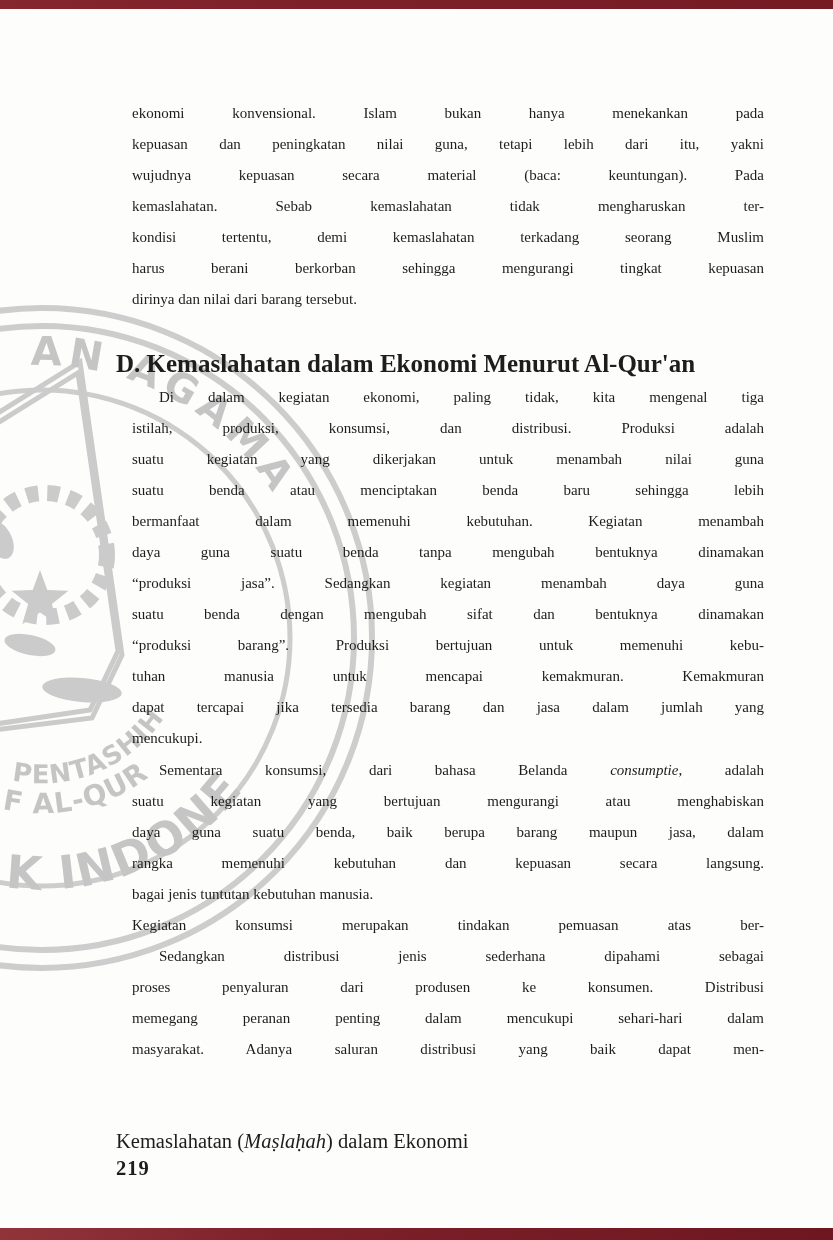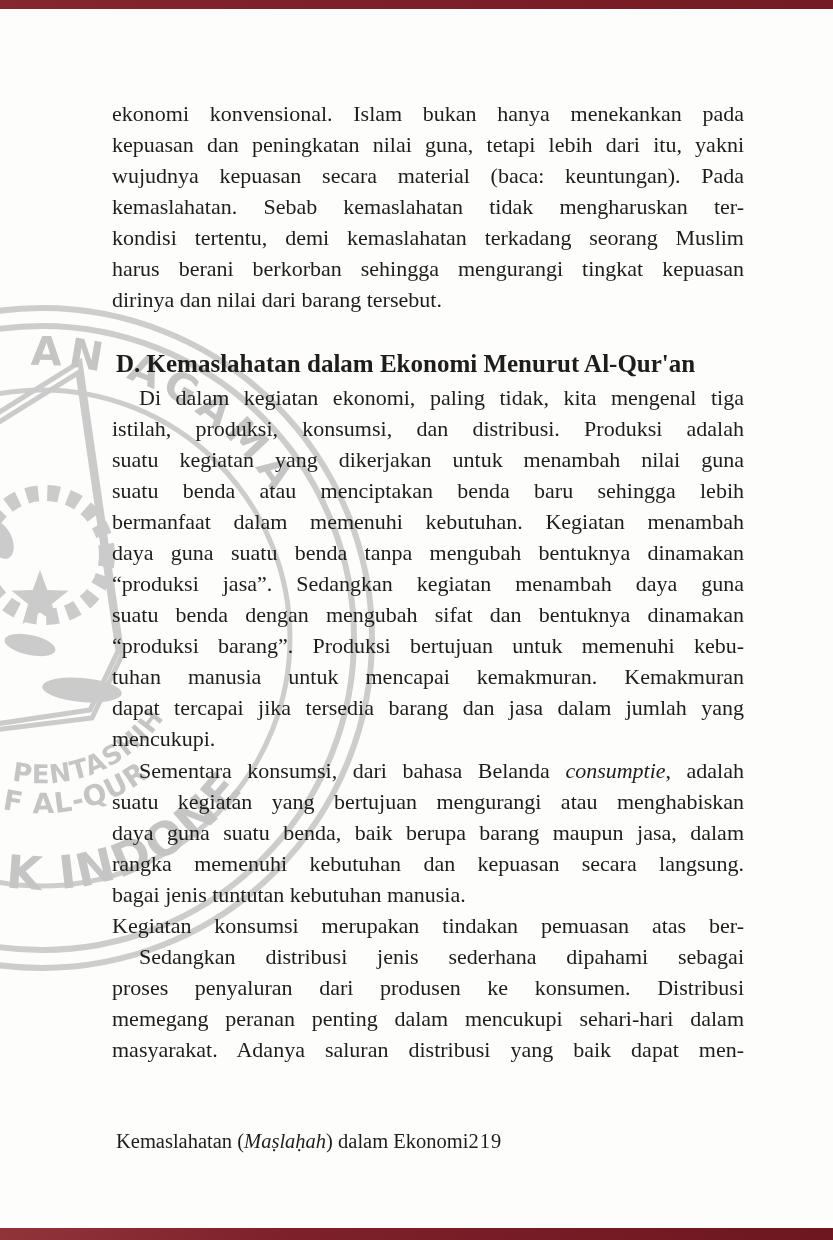--- a/index.html
+++ b/index.html
@@ -6,29 +6,29 @@
   .page {
     position:relative; width:833px; height:1240px;
     background:#fdfdfb; overflow:hidden;
     font-family:"Liberation Serif","DejaVu Serif",serif;
     color:#1e1d1b;
   }
   .edge-bar { position:absolute; left:0; width:833px; }
   .edge-bar.top { top:0; height:9px; background:linear-gradient(90deg,#86262e 0%,#7d202a 40%,#741b24 100%); }
   .edge-bar.bottom { bottom:0; height:12px; background:linear-gradient(90deg,#91343a 0%,#7d202a 35%,#6e1720 100%); }
 
-  .col { position:absolute; left:112px; width:632px; font-size:22px; line-height:31px; }
+  .col { position:absolute; left:132px; width:632px; font-size:15px; line-height:31px; }
   .ln { height:31px; text-align:justify; text-align-last:justify; white-space:normal; }
   .ln.last { text-align-last:left; }
   .ln.ind { text-indent:27px; }
   .heading { position:absolute; left:116px; top:348px; width:640px; font-size:25px; line-height:31px; font-weight:bold; }
   .it { font-style:italic; }
 
-  .footer { position:absolute; left:116px; top:1128px; width:632px; display:flex; justify-content:flex-start; align-items:baseline; font-size:20.5px; line-height:27px; }
-  .footer .pgnum { margin-right:32px; letter-spacing:1px; }
+  .footer { position:absolute; left:116px; top:1128px; width:632px; display:flex; justify-content:flex-start; align-items:baseline; font-size:20.5px; line-height:27px;flex-direction:column; }
+  .footer .pgnum { margin-right:32px; letter-spacing:1px;font-weight:bold; }
 
   .stamp { position:absolute; left:-300px; top:300px; width:700px; height:700px; opacity:.95; pointer-events:none; }
   .stamp text { font-family:"DejaVu Sans","Liberation Sans",sans-serif; font-weight:bold; fill:#c3c3c3; }
 </style>
 </head>
 <body>
 
 <div class="page">
 
   <svg class="stamp" viewBox="0 0 700 700" aria-hidden="true">

